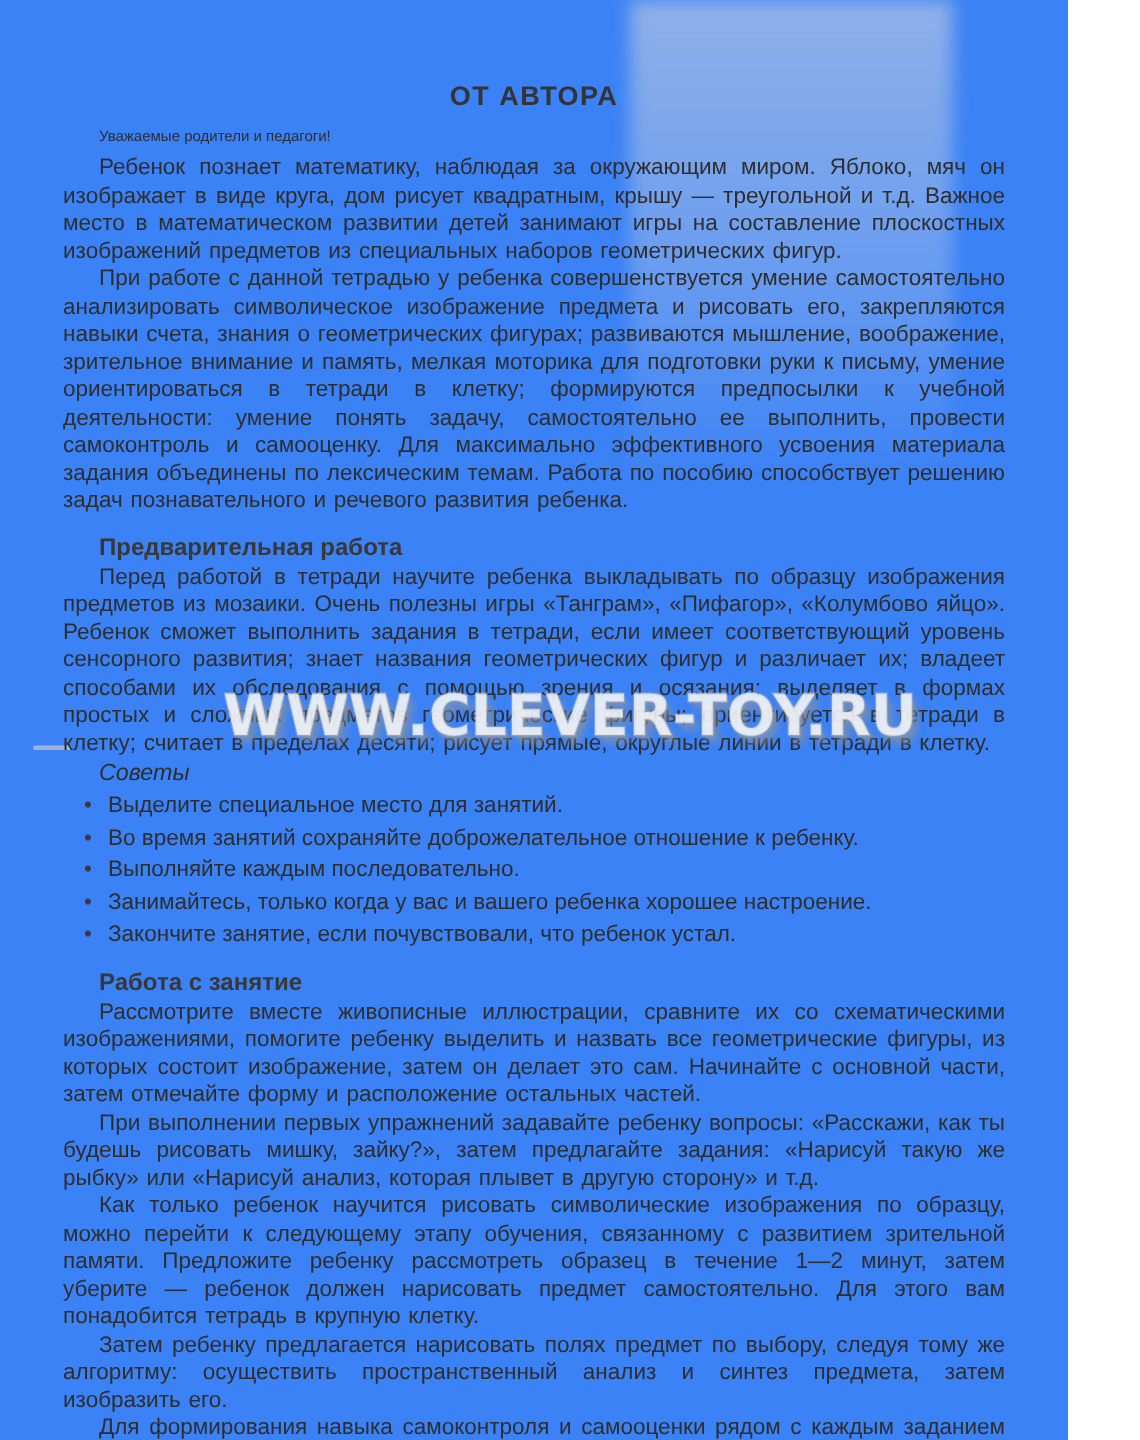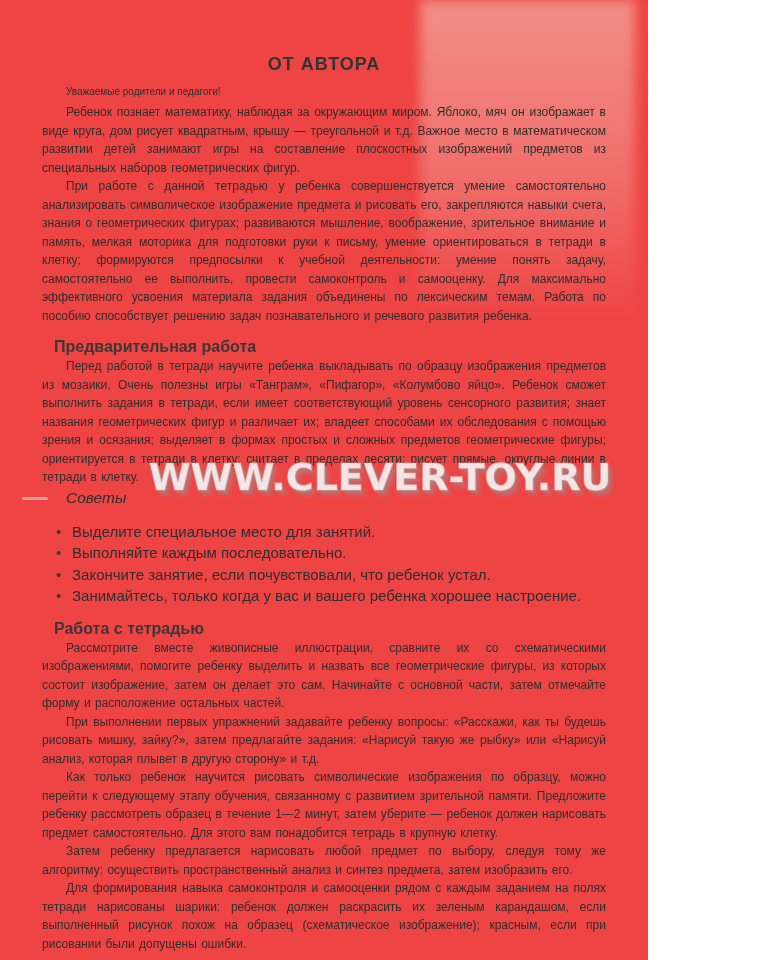--- a/index.html
+++ b/index.html
@@ -2,23 +2,23 @@
 <html lang="ru"><head>
 <meta charset="utf-8">
 <style>
   html, body {
     margin: 0;
     padding: 0;
     background: #ffffff;
   }
   .page {
     position: relative;
-    width: 648px;
+    width: 712px;
     height: 960px;
-    background: #ef4444;
+    background: #3b82f6;
     overflow: hidden;
     font-family: "Liberation Sans", sans-serif;
     color: #2e2e2e;
   }
   
   .scan-tint {
     position: absolute;
     left: 420px;
     top: 0;
     width: 215px;
@@ -55,37 +55,37 @@
     color: #343434;
     margin: 0 0 7px 0;
   }
   .greeting {
     font-size: 10px;
     line-height: 19px;
     text-indent: 24px;
     margin: 0 0 2px 0;
   }
   p.body-par {
-    font-size: 12px;
+    font-size: 15px;
     line-height: 18.5px;
     text-align: justify;
     text-indent: 24px;
     margin: 0;
     word-spacing: 1px;
   }
   .section-heading {
     font-size: 16px;
     font-weight: bold;
     color: #383838;
-    margin: 13px 0 1px 12px;
+    margin: 13px 0 1px 24px;
   }
   .tips-label {
     font-size: 15.5px;
     font-style: italic;
-    margin: 2px 0 14px 24px;
+    margin: 2px 0 1px 24px;
   }
   ul.tips {
     list-style: none;
     margin: 0 0 0 14px;
     padding: 0;
   }
   ul.tips li {
     position: relative;
     font-size: 15px;
     line-height: 21.5px;
@@ -132,27 +132,28 @@
 
     <p class="body-par">Ребенок познает математику, наблюдая за окружающим миром. Яблоко, мяч он изображает в виде круга, дом рисует квадратным, крышу — треугольной и т.д. Важное место в математическом развитии детей занимают игры на составление плоскостных изображений предметов из специальных наборов геометрических фигур.</p>
     <p class="body-par">При работе с данной тетрадью у ребенка совершенствуется умение самостоятельно анализировать символическое изображение предмета и рисовать его, закрепляются навыки счета, знания о геометрических фигурах; развиваются мышление, воображение, зрительное внимание и память, мелкая моторика для подготовки руки к письму, умение ориентироваться в тетради в клетку; формируются предпосылки к учебной деятельности: умение понять задачу, самостоятельно ее выполнить, провести самоконтроль и самооценку. Для максимально эффективного усвоения материала задания объединены по лексическим темам. Работа по пособию способствует решению задач познавательного и речевого развития ребенка.</p>
 
     <h2 class="section-heading">Предварительная работа</h2>
     <p class="body-par">Перед работой в тетради научите ребенка выкладывать по образцу изображения предметов из мозаики. Очень полезны игры «Танграм», «Пифагор», «Колумбово яйцо». Ребенок сможет выполнить задания в тетради, если имеет соответствующий уровень сенсорного развития; знает названия геометрических фигур и различает их; владеет способами их обследования с помощью зрения и осязания; выделяет в формах простых и сложных предметов геометрические фигуры; ориентируется в тетради в клетку; считает в пределах десяти; рисует прямые, округлые линии в тетради в клетку.</p>
 
     <div class="tips-label">Советы</div>
     <ul class="tips">
       <li>Выделите специальное место для занятий.</li>
+      <li>Во время занятий сохраняйте доброжелательное отношение к ребенку.</li>
       <li>Выполняйте каждым последовательно.</li>
+      <li>Занимайтесь, только когда у вас и вашего ребенка хорошее настроение.</li>
       <li>Закончите занятие, если почувствовали, что ребенок устал.</li>
-      <li>Занимайтесь, только когда у вас и вашего ребенка хорошее настроение.</li>
     </ul>
 
-    <h2 class="section-heading">Работа с тетрадью</h2>
+    <h2 class="section-heading">Работа с занятие</h2>
     <p class="body-par">Рассмотрите вместе живописные иллюстрации, сравните их со схематическими изображениями, помогите ребенку выделить и назвать все геометрические фигуры, из которых состоит изображение, затем он делает это сам. Начинайте с основной части, затем отмечайте форму и расположение остальных частей.</p>
     <p class="body-par">При выполнении первых упражнений задавайте ребенку вопросы: «Расскажи, как ты будешь рисовать мишку, зайку?», затем предлагайте задания: «Нарисуй такую же рыбку» или «Нарисуй анализ, которая плывет в другую сторону» и т.д.</p>
     <p class="body-par">Как только ребенок научится рисовать символические изображения по образцу, можно перейти к следующему этапу обучения, связанному с развитием зрительной памяти. Предложите ребенку рассмотреть образец в течение 1—2 минут, затем уберите — ребенок должен нарисовать предмет самостоятельно. Для этого вам понадобится тетрадь в крупную клетку.</p>
-    <p class="body-par">Затем ребенку предлагается нарисовать любой предмет по выбору, следуя тому же алгоритму: осуществить пространственный анализ и синтез предмета, затем изобразить его.</p>
+    <p class="body-par">Затем ребенку предлагается нарисовать полях предмет по выбору, следуя тому же алгоритму: осуществить пространственный анализ и синтез предмета, затем изобразить его.</p>
     <p class="body-par">Для формирования навыка самоконтроля и самооценки рядом с каждым заданием на полях тетради нарисованы шарики: ребенок должен раскрасить их зеленым карандашом, если выполненный рисунок похож на образец (схематическое изображение); красным, если при рисовании были допущены ошибки.</p>
   </div>
 
   <div class="watermark">WWW.CLEVER-TOY.RU</div>
 </div>
 
 </body></html>

